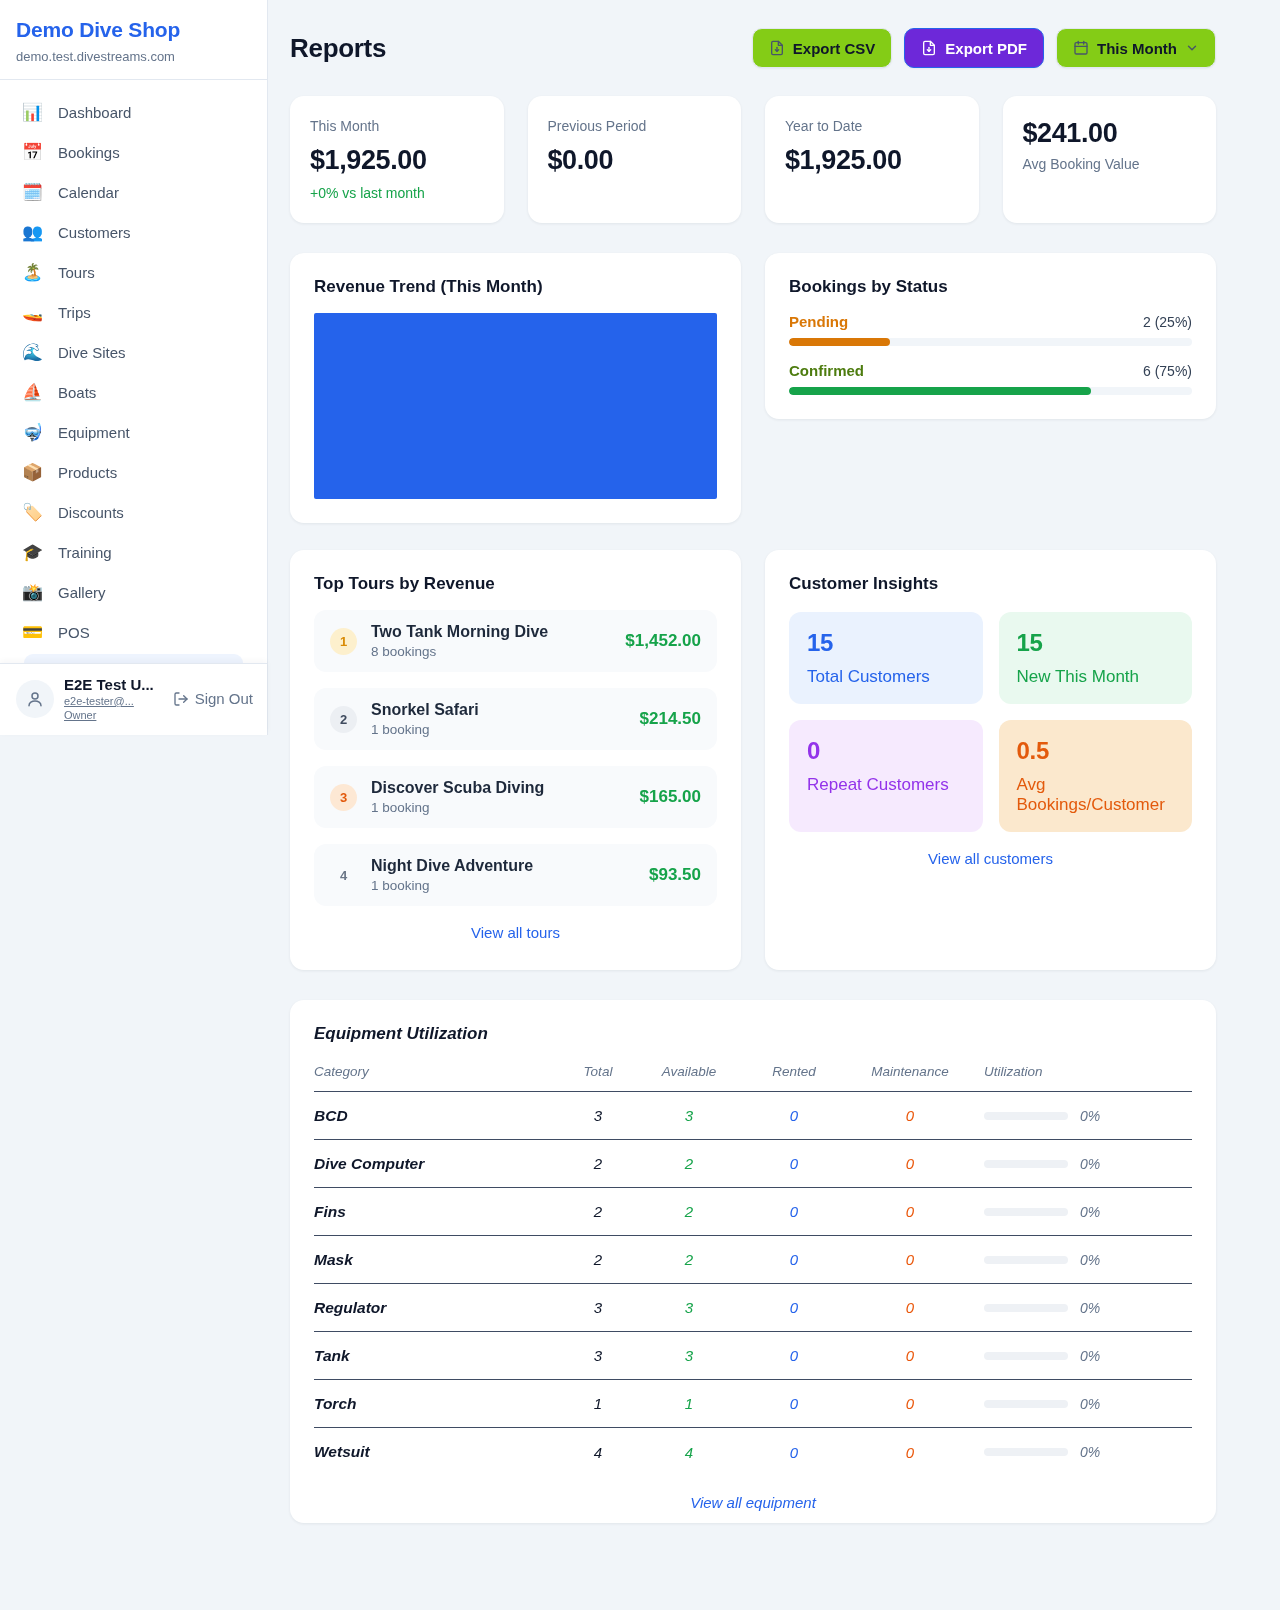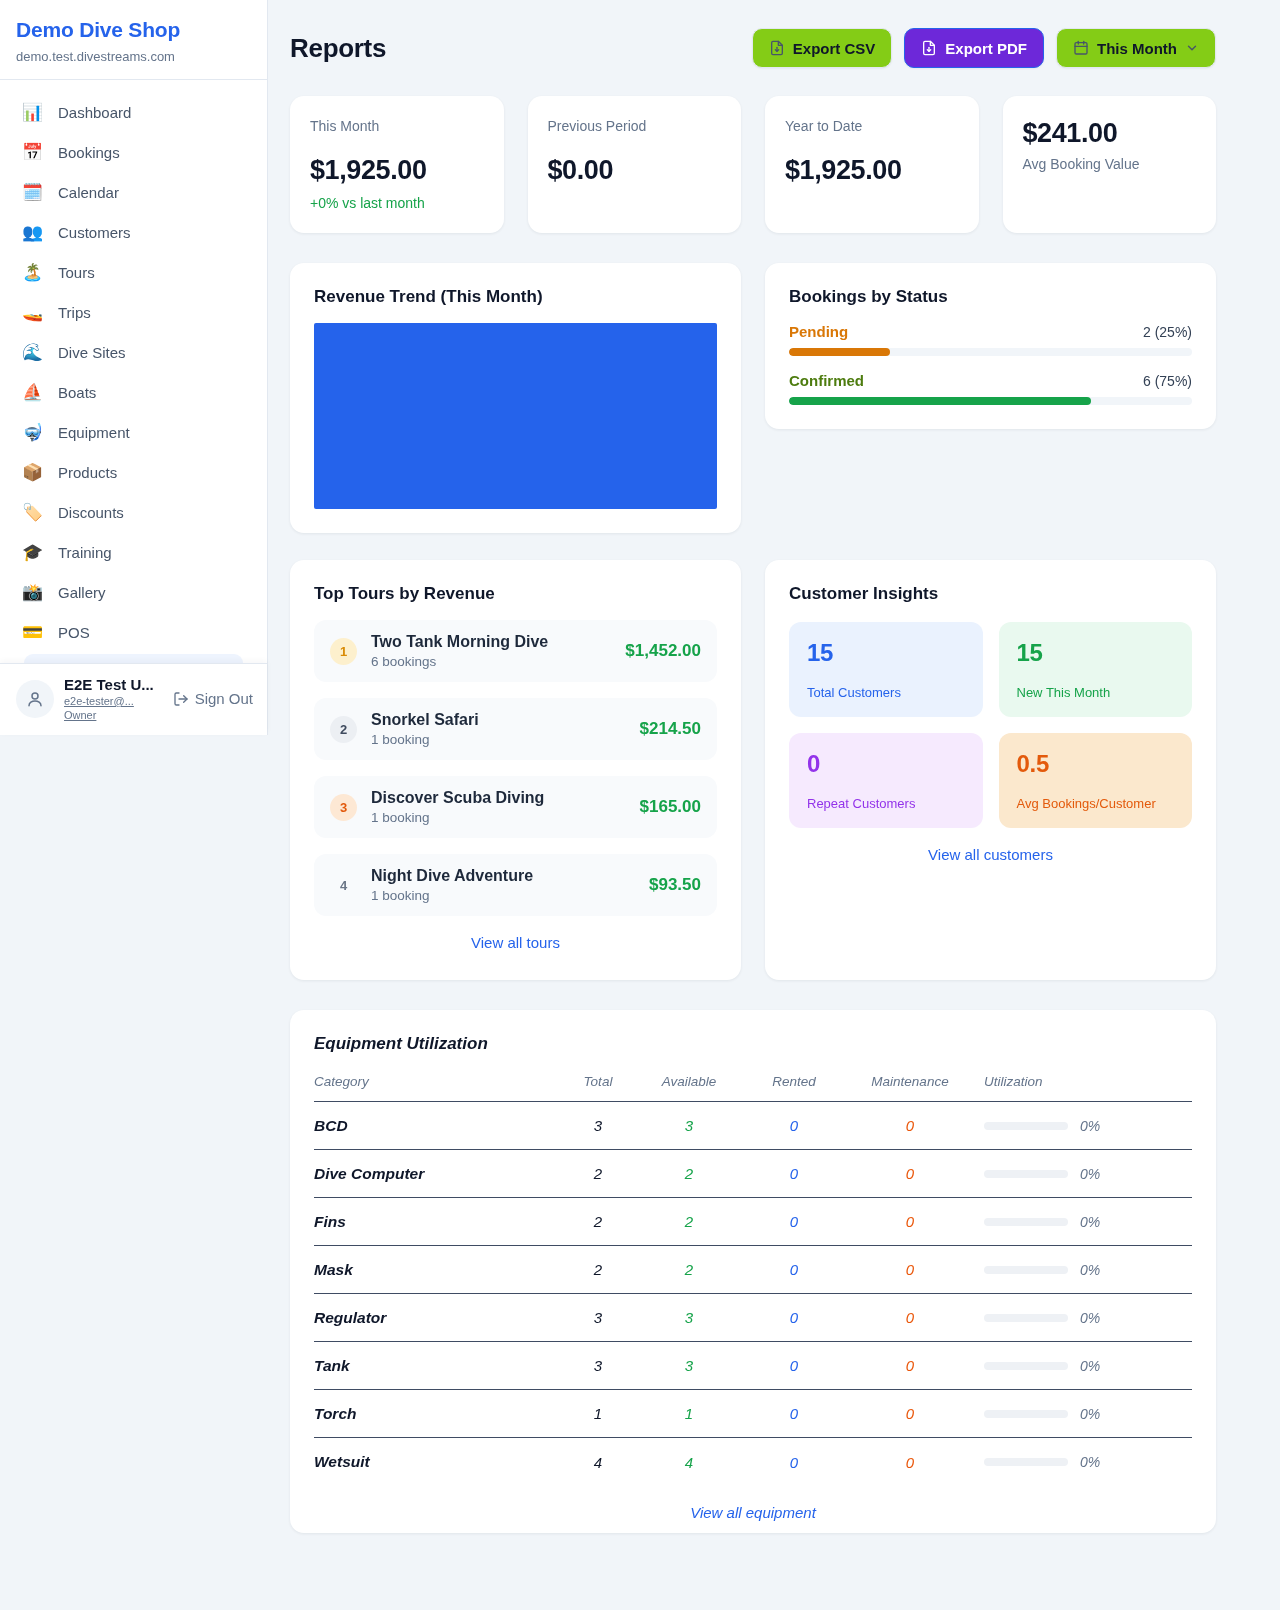--- a/index.html
+++ b/index.html
@@ -70,21 +70,21 @@
   
   .card {
     background:#fff; border-radius:14px;
     box-shadow:0 1px 3px rgba(15,23,42,0.07);
   }
   .card-title { font-size:17px; font-weight:700; color:#0f172a; }
   
   .stats-row { display:grid; grid-template-columns:repeat(4,1fr); gap:24px; margin-bottom:30px; }
   .stat-card { padding:22px 20px; min-height:124px; }
   .stat-label { font-size:14px; color:#64748b; }
-  .stat-value { font-size:27px; font-weight:800; color:#0f172a; margin-top:21px; letter-spacing:-0.4px; }
+  .stat-value { font-size:27px; font-weight:800; color:#0f172a; margin-top:11px; letter-spacing:-0.4px; }
   .stat-note { font-size:14px; color:#16a34a; margin-top:9px; }
   .stat-card.value-top .stat-value { margin-top:0; }
   .stat-card.value-top .stat-label { margin-top:7px; }
   
   .row2 { display:grid; grid-template-columns:1fr 1fr; gap:24px; align-items:start; margin-bottom:27px; }
   .revenue-card { padding:24px; }
   .chart-area { margin-top:16px; height:186px; border-radius:2px; background:#2563eb; }
   .status-card { padding:24px; }
   .status-row { margin-top:16px; }
   .status-top { display:flex; justify-content:space-between; align-items:baseline; }
@@ -110,21 +110,21 @@
   .rank-3 { background:#fde8d4; color:#e2590c; }
   .rank-4 { background:transparent; color:#6b7687; }
   .tour-info { min-width:0; }
   .tour-name { font-size:16px; font-weight:700; color:#1e293b; }
   .tour-sub { font-size:13.5px; color:#64748b; margin-top:3px; }
   .tour-price { margin-left:auto; font-size:17px; font-weight:800; color:#16a34a; white-space:nowrap; }
   .view-all { display:block; text-align:center; color:#2563eb; font-size:15px; text-decoration:none; margin-top:18px; cursor:pointer; }
   .insight-grid { display:grid; grid-template-columns:1fr 1fr; gap:16px; margin-top:18px; }
   .insight-tile { border-radius:12px; padding:17px 18px; min-height:88px; }
   .insight-value { font-size:24px; font-weight:800; letter-spacing:-0.3px; }
-  .insight-label { font-size:13px; margin-top:18px; }
+  .insight-label { font-size:17px; margin-top:10px; }
   .tile-blue  { background:#eaf2fe; } .tile-blue  .insight-value, .tile-blue  .insight-label { color:#2563eb; }
   .tile-green { background:#e9f9ef; } .tile-green .insight-value, .tile-green .insight-label { color:#16a34a; }
   .tile-purple{ background:#f6eafe; } .tile-purple .insight-value, .tile-purple .insight-label { color:#9333ea; }
   .tile-orange{ background:#fbe8cd; } .tile-orange .insight-value, .tile-orange .insight-label { color:#e35a0c; }
   
   .equipment-card { padding:24px 24px 12px;font-style:italic; }
   .equip-table { width:100%; margin-top:20px; }
   .t-row { display:flex; align-items:center; }
   .t-head { padding-bottom:12px; border-bottom:1px solid #3f4c63; }
   .t-head .t-cell { font-size:13.5px; color:#64748b; font-weight:400; }
@@ -319,21 +319,21 @@
   </div>
 
   <div class="row3">
     <div class="card tours-card">
       <div class="card-title">Top Tours by Revenue</div>
 
       <div class="tour-row">
         <div class="rank-badge rank-1">1</div>
         <div class="tour-info">
           <div class="tour-name">Two Tank Morning Dive</div>
-          <div class="tour-sub">6 bookings</div>
+          <div class="tour-sub">8 bookings</div>
         </div>
         <div class="tour-price">$1,452.00</div>
       </div>
       <div class="tour-row">
         <div class="rank-badge rank-2">2</div>
         <div class="tour-info">
           <div class="tour-name">Snorkel Safari</div>
           <div class="tour-sub">1 booking</div>
         </div>
         <div class="tour-price">$214.50</div>

